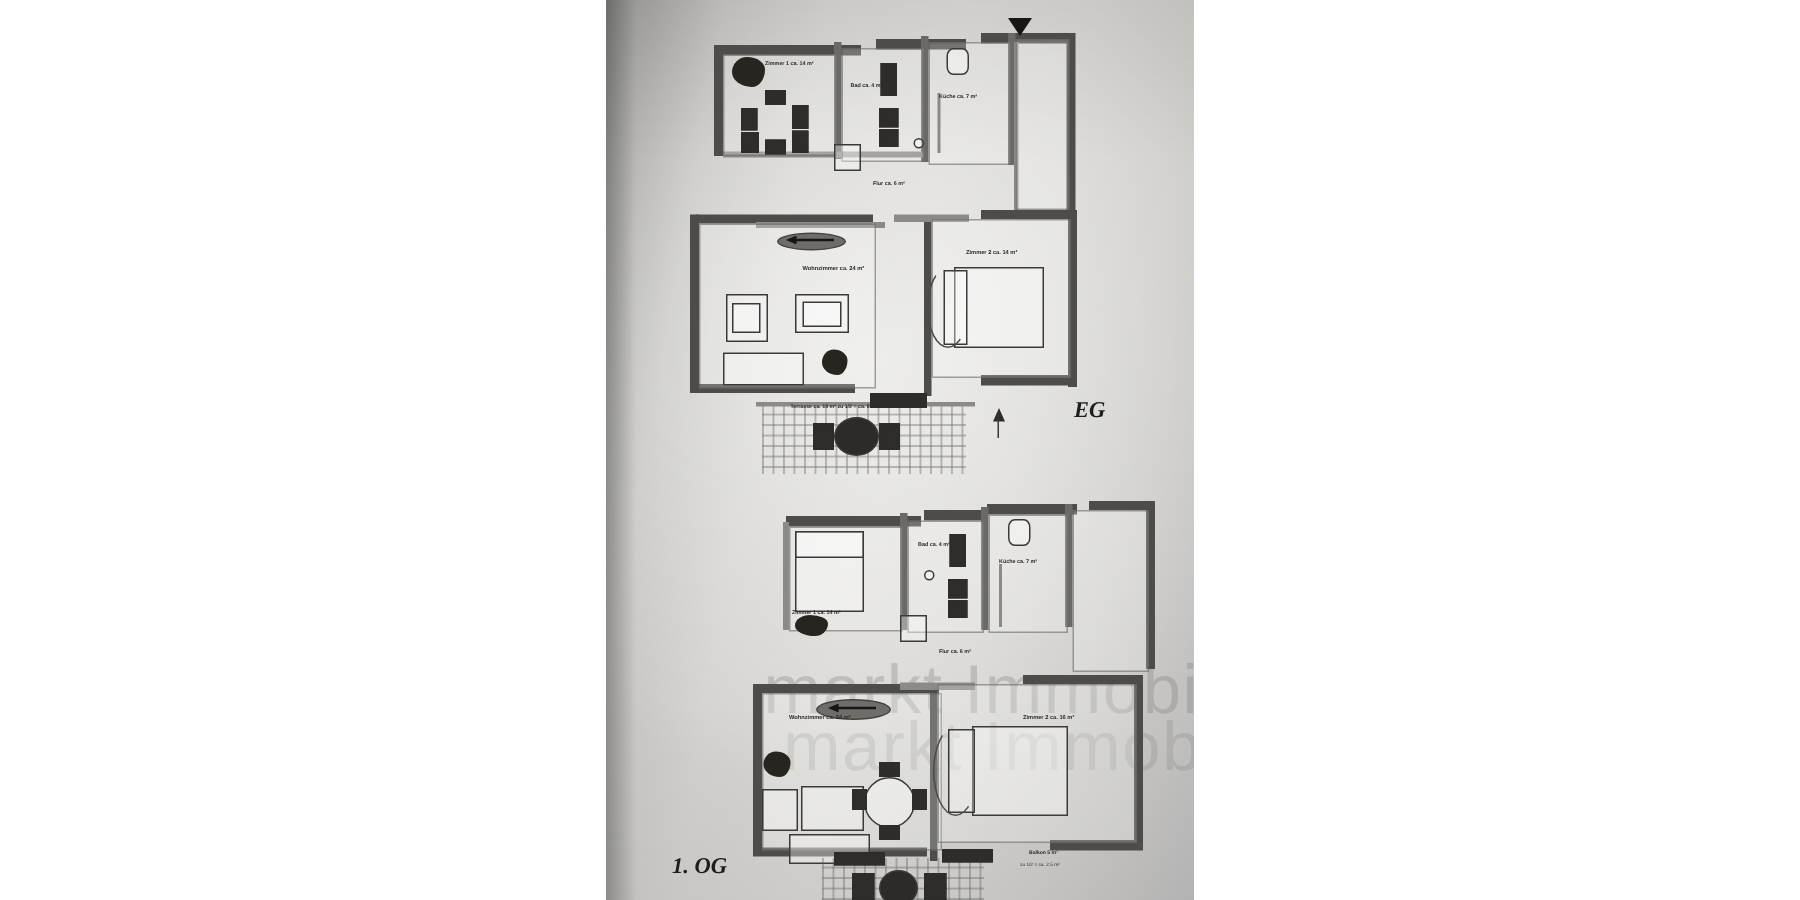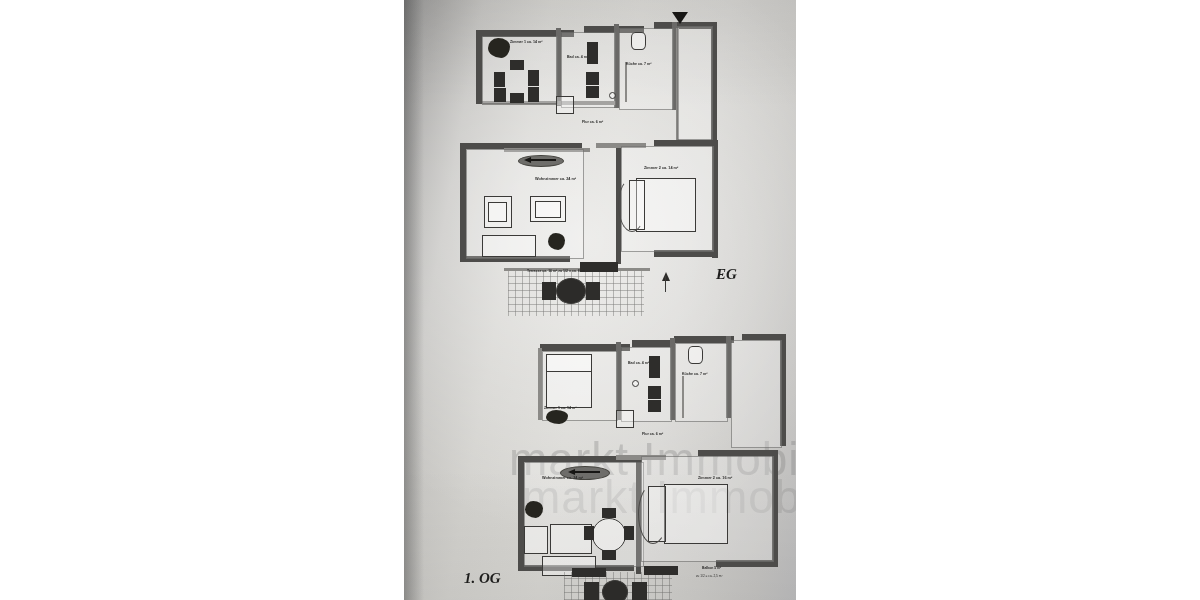--- a/index.html
+++ b/index.html
@@ -163,21 +163,21 @@
       <div class="lbl" style="left:240px;top:166px;font-size:3.8px;">Zimmer 2 ca. 14 m²</div>
       <div class="lbl" style="left:123px;top:269px;font-size:3.5px;">Terrasse ca. 16 m² zu 1/2 = ca. 8 m²</div>
 
       <div class="northArrow" style="left:258px;top:272px;">
         <div class="head"></div>
           <div class="stem"></div>
       </div>
       <div class="floorTag" style="left:312px;top:266px;font-size:15px;text-align:center;">EG</div>
     </div>
 
-    <div class="plan" style="left:16px;top:318px;width:392px;height:282px;">
+    <div class="plan" style="left:0;top:318px;width:392px;height:282px;">
 
       <div class="wall" style="left:120px;top:26px;width:90px;height:7px;"></div>
       <div class="wall" style="left:212px;top:22px;width:38px;height:7px;"></div>
       <div class="wall" style="left:254px;top:18px;width:60px;height:7px;"></div>
       <div class="wall" style="left:322px;top:16px;width:44px;height:6px;"></div>
       <div class="wall thin" style="left:196px;top:24px;width:5px;height:78px;"></div>
       <div class="wall thin" style="left:250px;top:20px;width:5px;height:82px;"></div>
       <div class="wall thin" style="left:306px;top:18px;width:5px;height:82px;"></div>
       <div class="wall" style="left:360px;top:16px;width:6px;height:112px;"></div>
       <div class="wallL" style="left:118px;top:30px;width:4px;height:72px;"></div>

